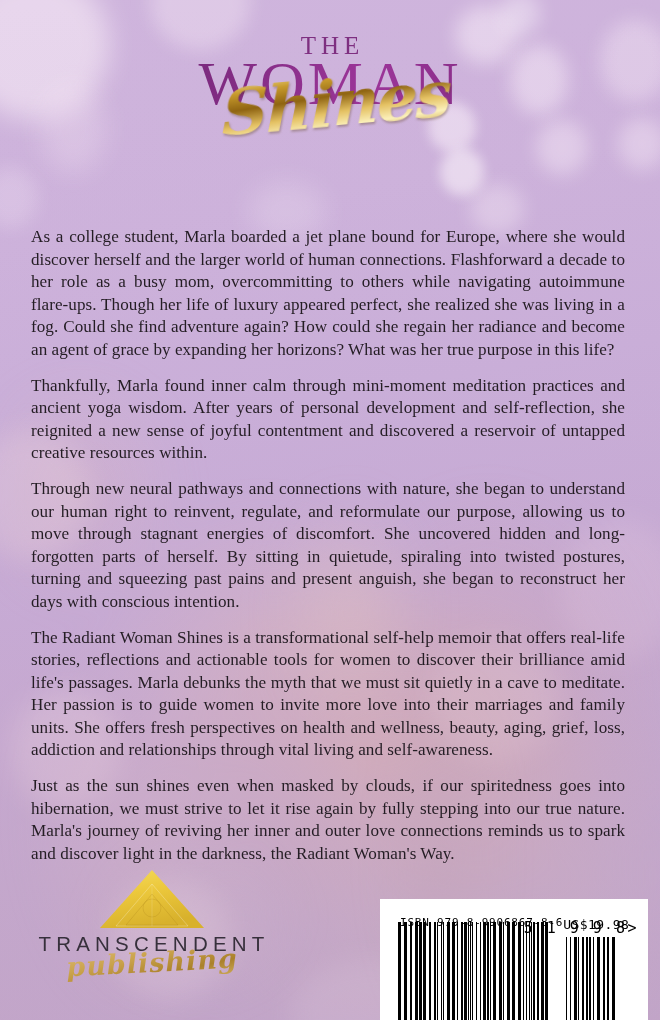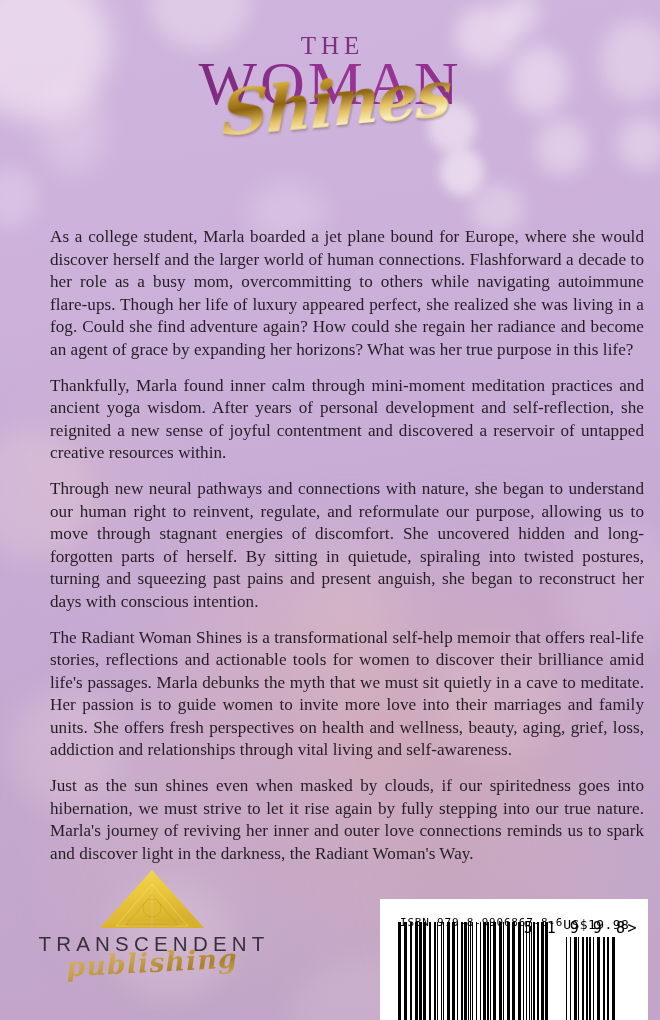--- a/index.html
+++ b/index.html
@@ -145,21 +145,21 @@
     background-clip: text;
     -webkit-text-fill-color: transparent;
     color: transparent;
     filter: drop-shadow(1px 2px 1px rgba(90,60,20,0.35));
     padding-left: 12px;
   }
 
   
   .copy {
     position: absolute;
-    left: 50px;
+    left: 31px;
     top: 226px;
     width: 594px;
     z-index: 6;
   }
   .copy p {
     margin: 0 0 13px 0;
     font-family: "Liberation Serif", serif;
     font-size: 17.1px;
     line-height: 22.6px;
     color: #241d24;

